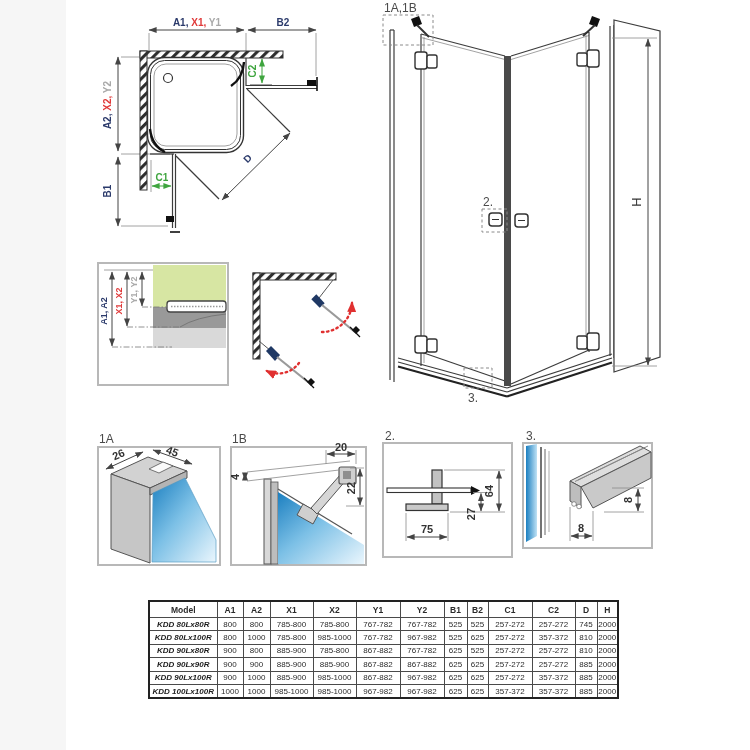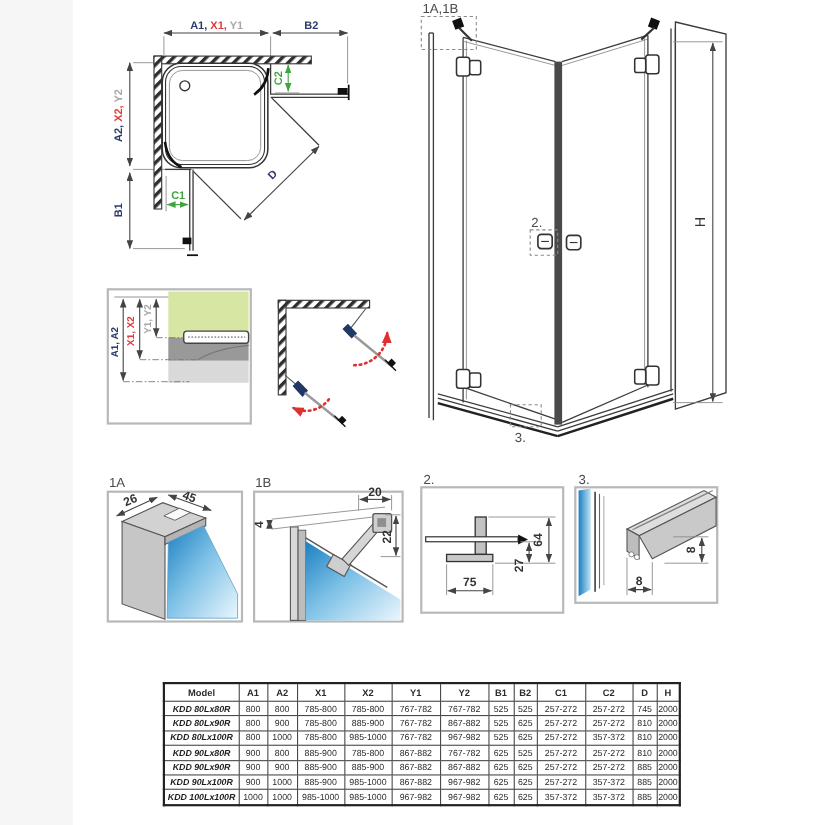--- a/index.html
+++ b/index.html
@@ -15,21 +15,21 @@
   .ln2{stroke:#222;stroke-width:2.2;fill:none;}
   .thin{stroke:#8a8a8a;stroke-width:0.8;fill:none;}
   .dash{stroke:#8a8a8a;stroke-width:1;stroke-dasharray:3 2.5;fill:none;}
   .dashdot{stroke:#777;stroke-width:0.8;stroke-dasharray:6 2 1.5 2;fill:none;}
   .dim{stroke:#444;stroke-width:1;fill:none;marker-start:url(#ah);marker-end:url(#ah);}
   .dimg{stroke:#3fa53f;stroke-width:1;fill:none;marker-start:url(#ahg);marker-end:url(#ahg);}
   .face{stroke:#555;stroke-width:1;}
   .framebox{fill:#fff;stroke:#b8b8b8;stroke-width:2;}
   .redarc{stroke:#e03030;stroke-width:2.4;fill:none;stroke-dasharray:1.5 3.5;stroke-linecap:round;}
   
-  .size-table{position:absolute;left:148px;top:620px;border-collapse:collapse;table-layout:fixed;
+  .size-table{position:absolute;left:148px;top:600px;border-collapse:collapse;table-layout:fixed;
               width:469px;border:2px solid #222;background:#fff;}
   .size-table th,.size-table td{border:1px solid #4a4a4a;text-align:center;vertical-align:middle;
               padding:0;overflow:hidden;white-space:nowrap;font-size:8px;color:#2b2b2b;}
   .size-table th{height:15px;font-size:8.5px;font-weight:bold;}
   .size-table td{height:12.4px;}
   .size-table td.model{font-weight:bold;font-style:italic;color:#1c1c1c;}
   .c-dark{color:#1d1d1d;} .c-red{color:#e03a3a;} .c-gray{color:#a2a2a2;}
   .c-navy{color:#2b3a6b;} .c-green{color:#3fa53f;}
 </style>
 </head>
@@ -401,35 +401,20 @@
           <td>767-782</td>
           <td>767-782</td>
           <td>525</td>
           <td>525</td>
           <td>257-272</td>
           <td>257-272</td>
           <td>745</td>
           <td>2000</td>
         </tr>
         <tr>
-          <td class="model">KDD 80Lx90R</td>
-          <td>800</td>
-          <td>900</td>
-          <td>785-800</td>
-          <td>885-900</td>
-          <td>767-782</td>
-          <td>867-882</td>
-          <td>525</td>
-          <td>625</td>
-          <td>257-272</td>
-          <td>257-272</td>
-          <td>810</td>
-          <td>2000</td>
-        </tr>
-        <tr>
           <td class="model">KDD 80Lx100R</td>
           <td>800</td>
           <td>1000</td>
           <td>785-800</td>
           <td>985-1000</td>
           <td>767-782</td>
           <td>967-982</td>
           <td>525</td>
           <td>625</td>
           <td>257-272</td>

